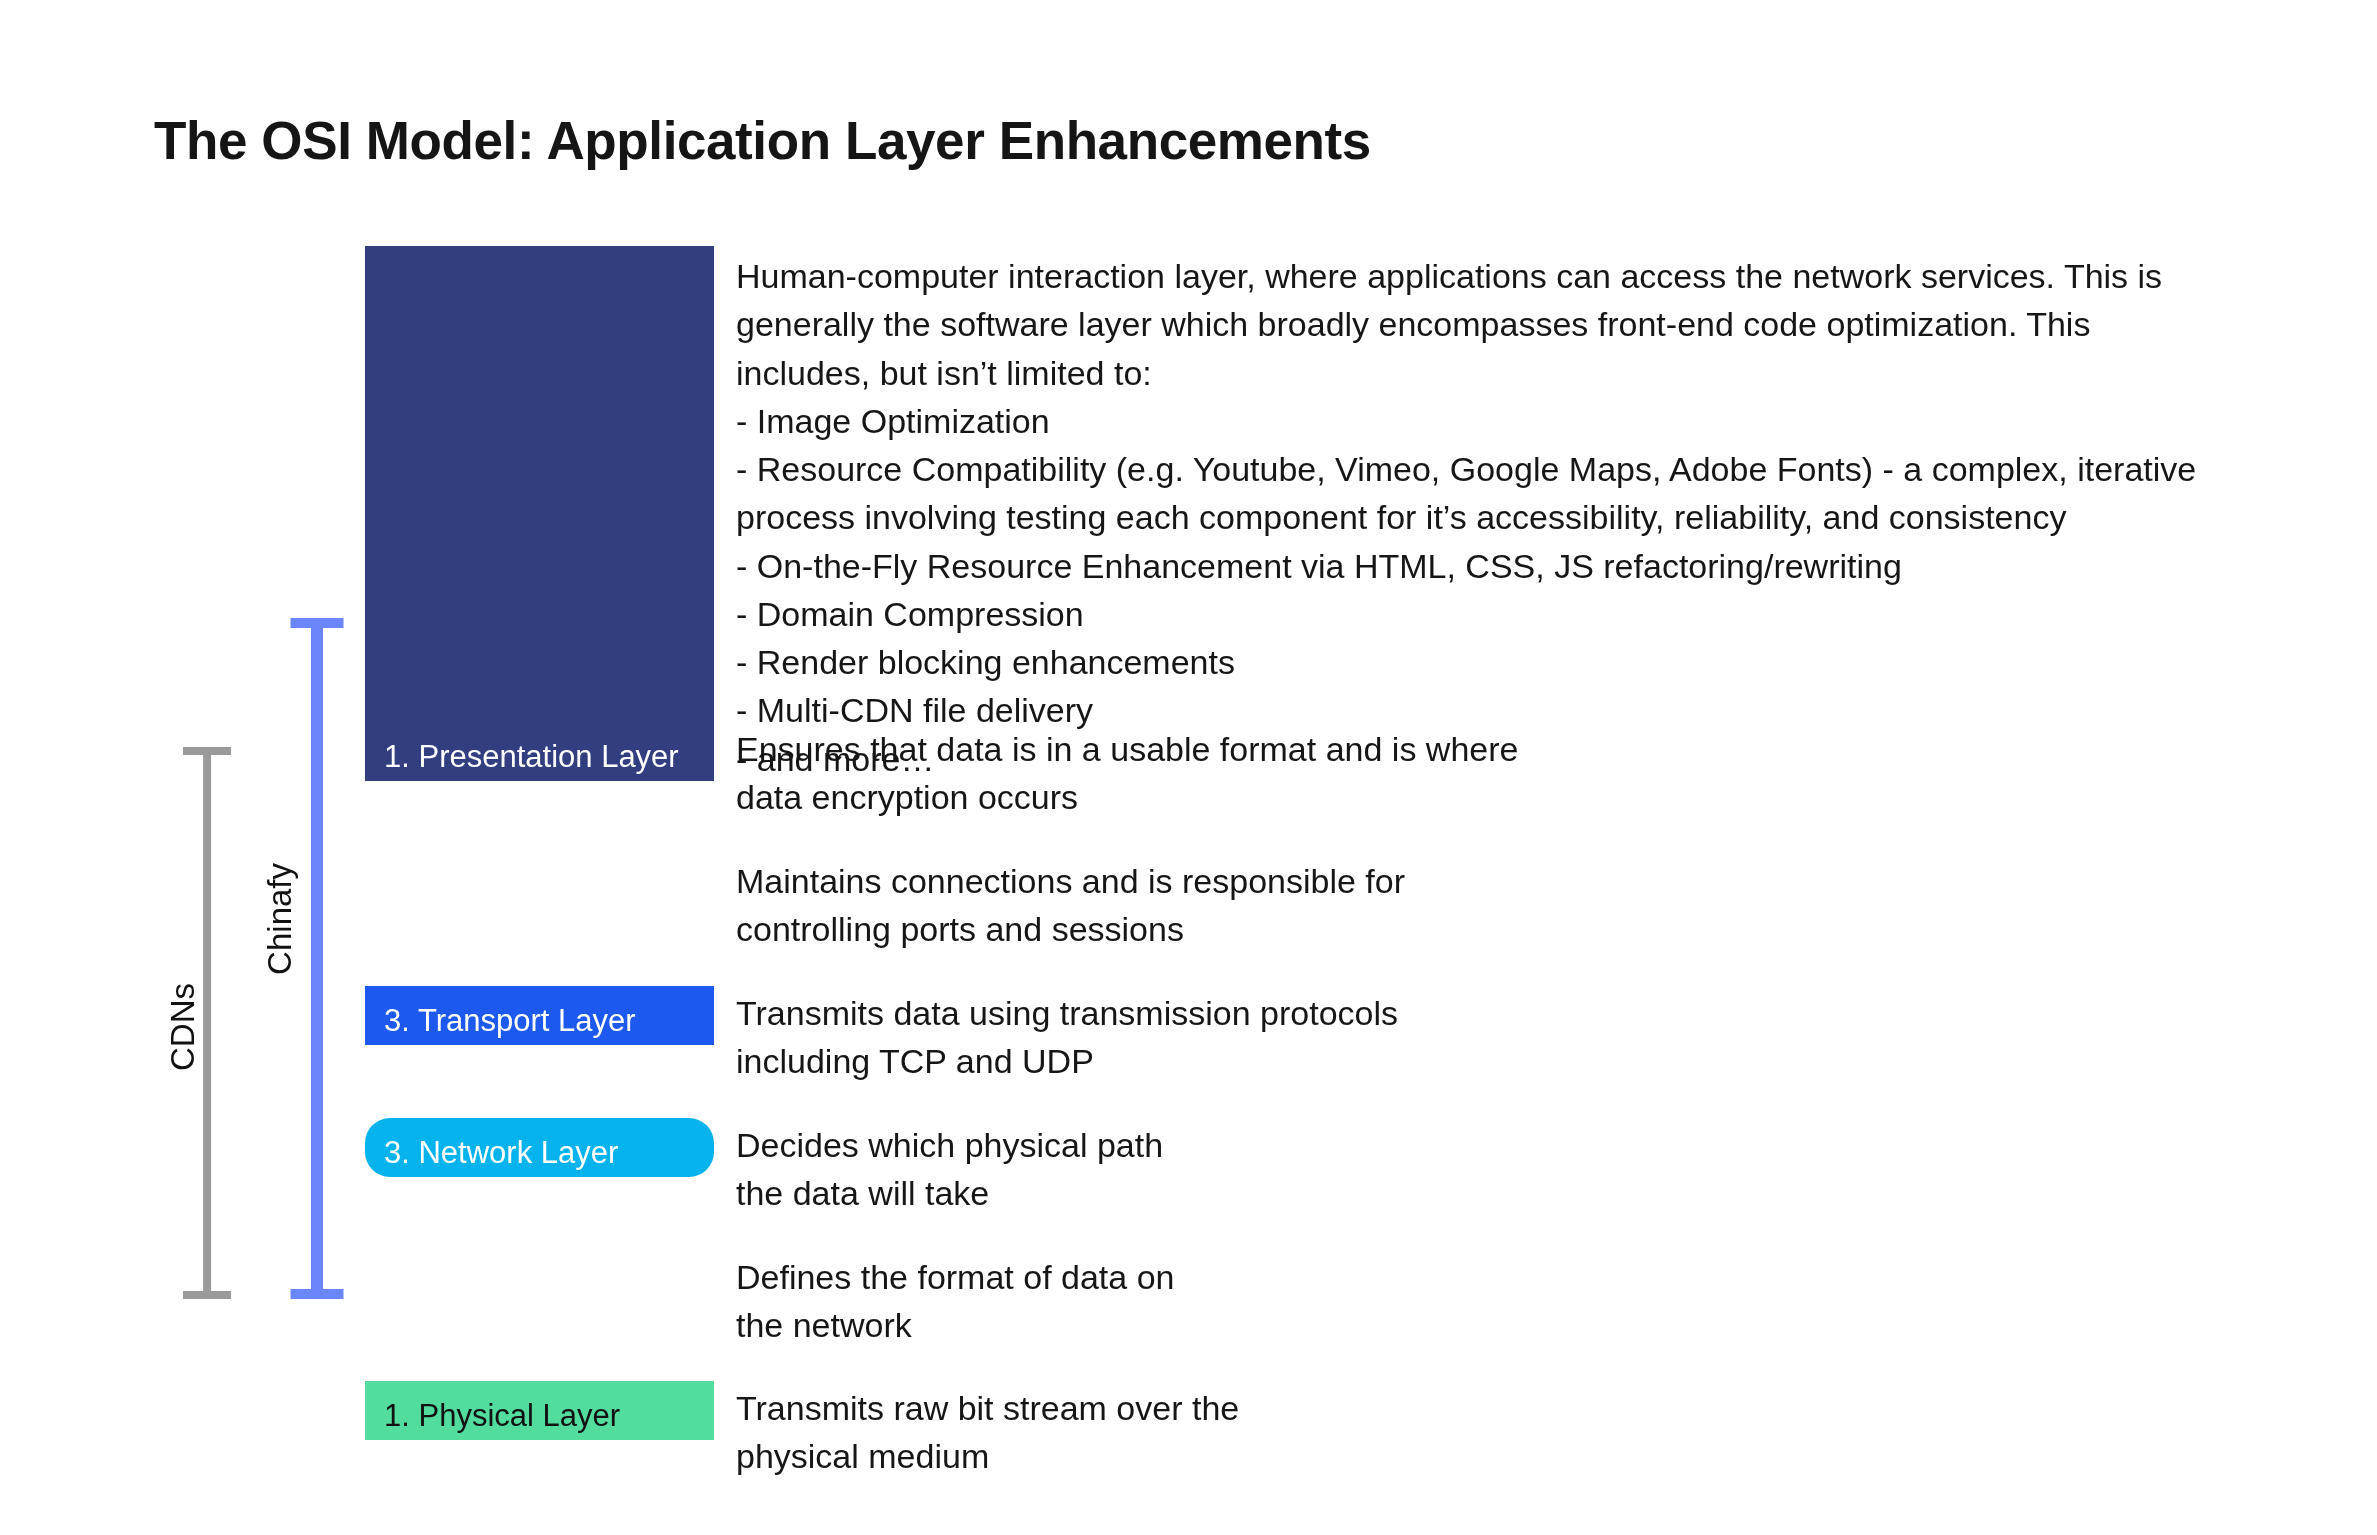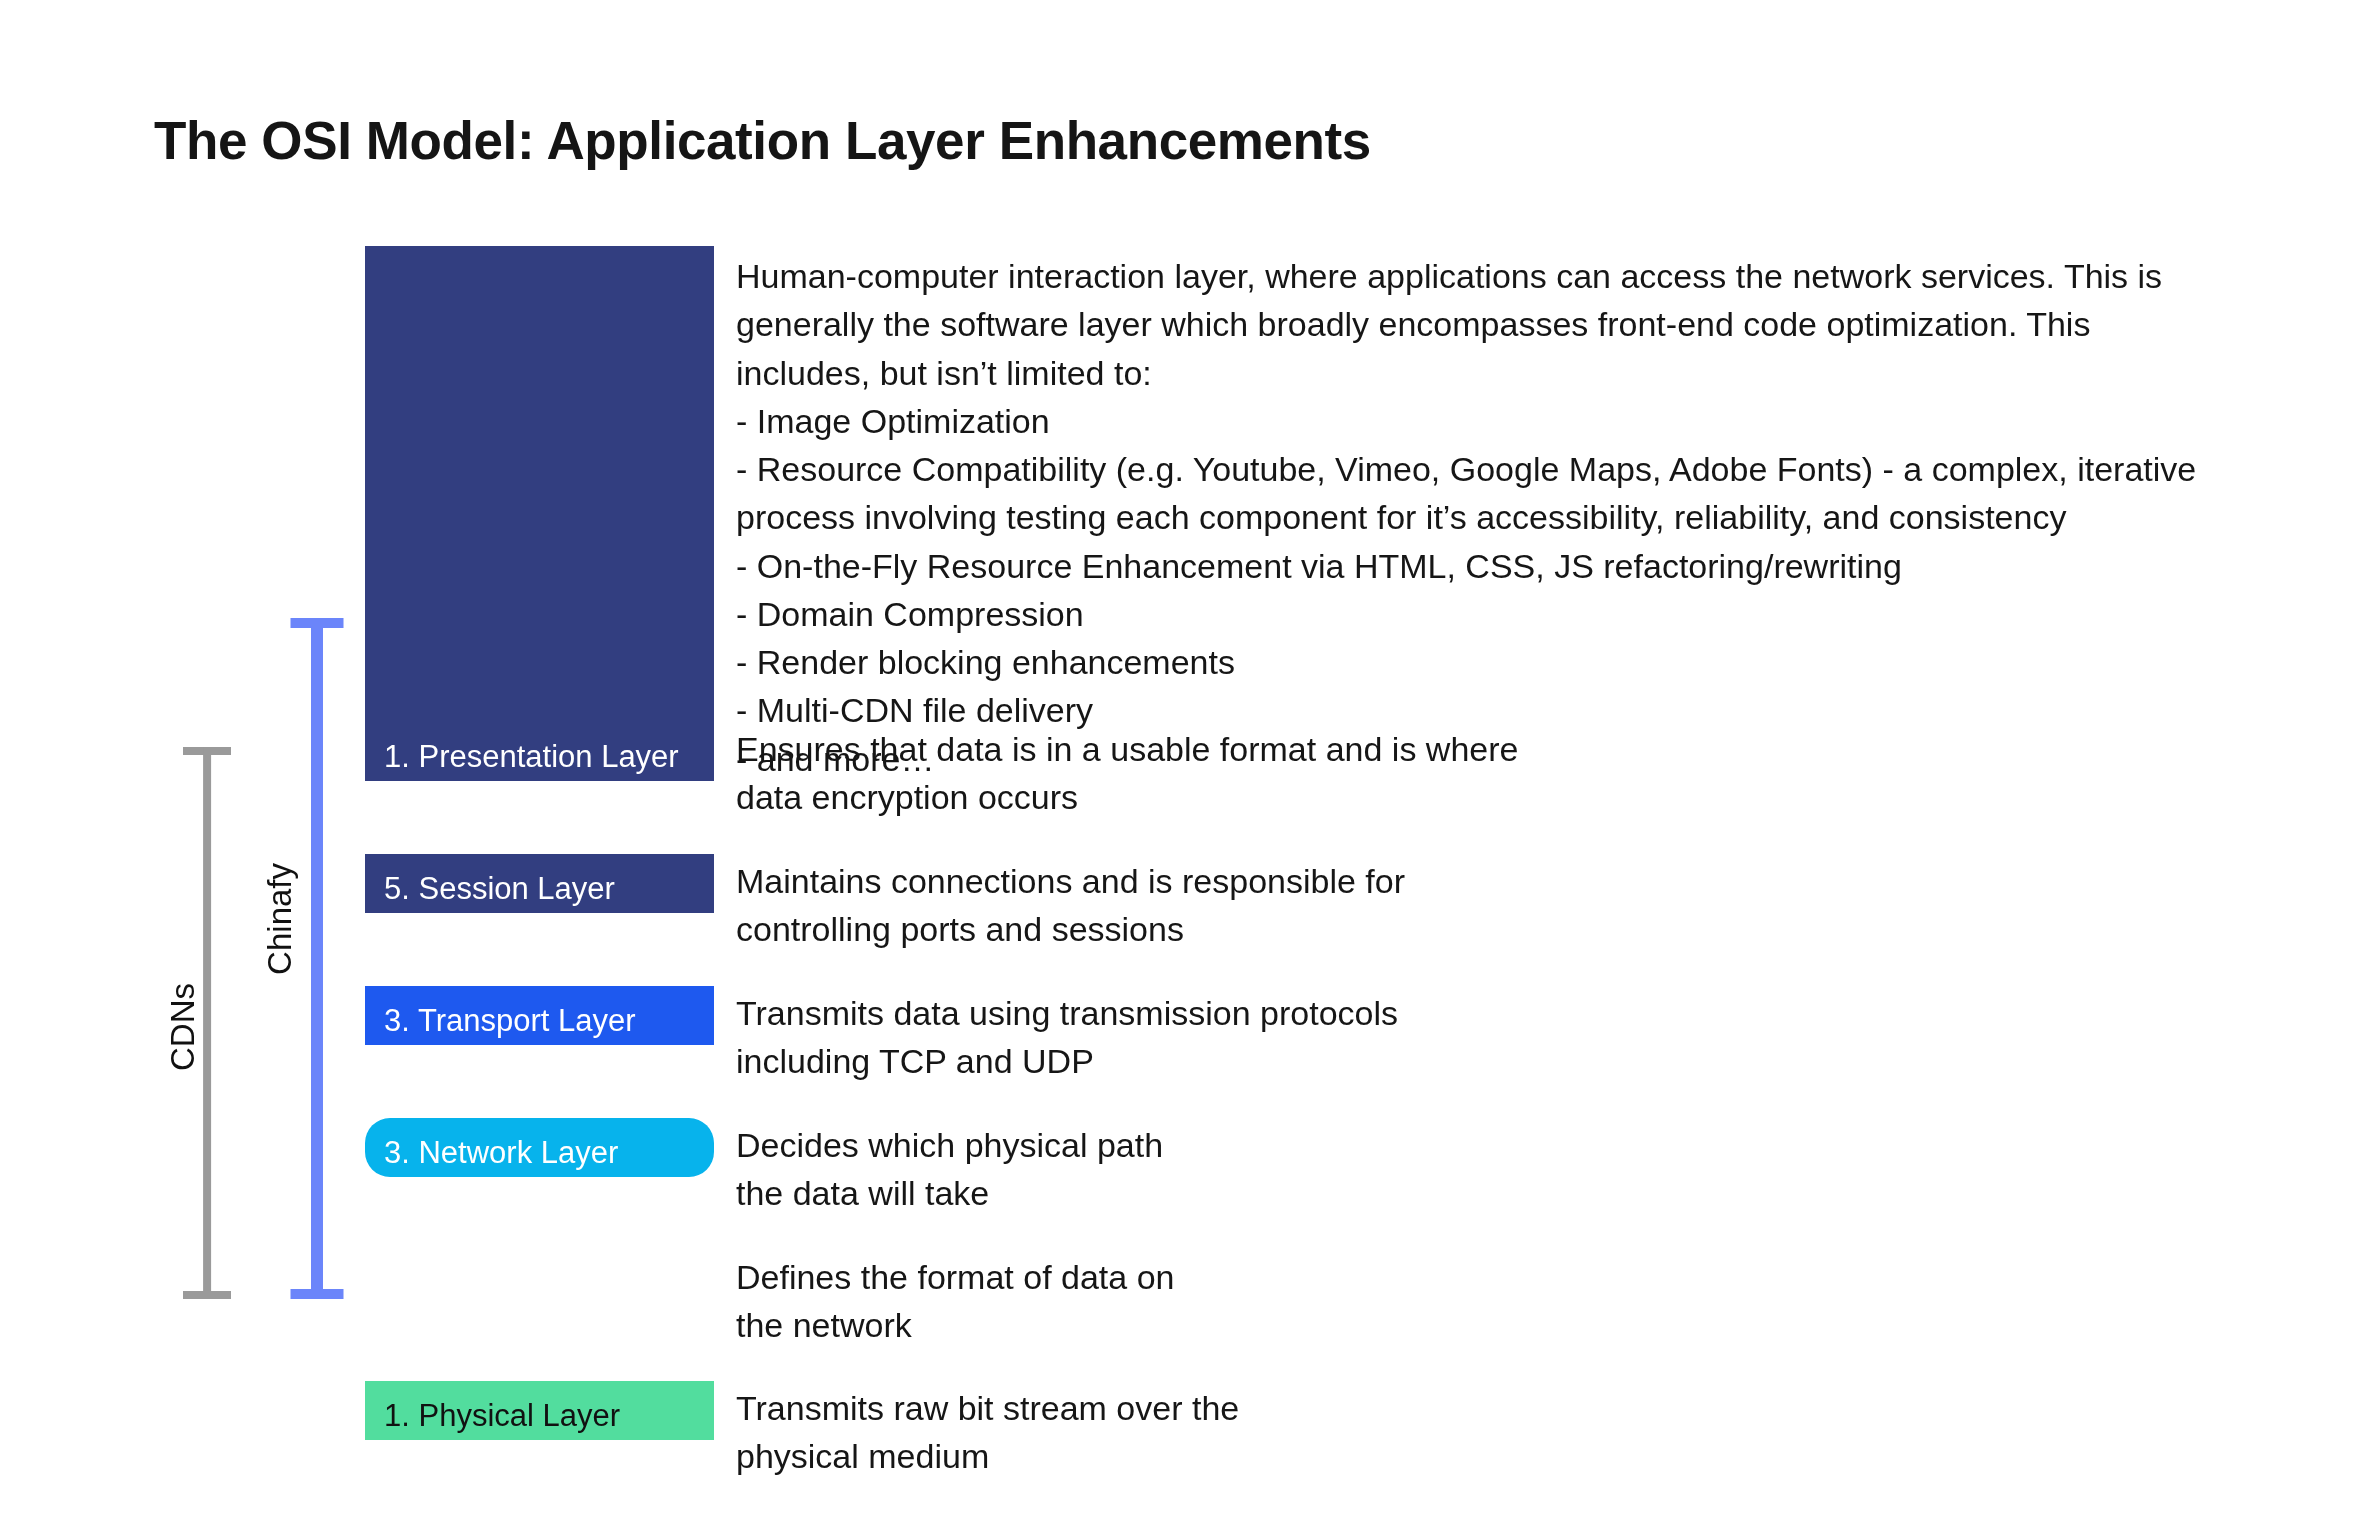--- a/index.html
+++ b/index.html
@@ -130,23 +130,20 @@
 - Render blocking enhancements
 - Multi-CDN file delivery
 - and more…</div>
 
   <div class="layer-box" style="top:722px; height:59px; background:#323e80;">
     <span class="layer-box-label" style="color:#ffffff;">1. Presentation Layer</span>
   </div>
   <div class="layer-desc" style="top:725px;">Ensures that data is in a usable format and is where
 data encryption occurs</div>
 
-  <div class="layer-box" style="top:854px; height:59px; background:#323e80;">
-    <span class="layer-box-label" style="color:#ffffff;">5. Session Layer</span>
-  </div>
   <div class="layer-desc" style="top:857px;">Maintains connections and is responsible for
 controlling ports and sessions</div>
 
   <div class="layer-box" style="top:986px; height:59px; background:#1e59ef;">
     <span class="layer-box-label" style="color:#ffffff;">3. Transport Layer</span>
   </div>
   <div class="layer-desc" style="top:989px;">Transmits data using transmission protocols
 including TCP and UDP</div>
 
   <div class="layer-box" style="top:1118px; height:59px; background:#07b3ec;border-radius:25px;">

